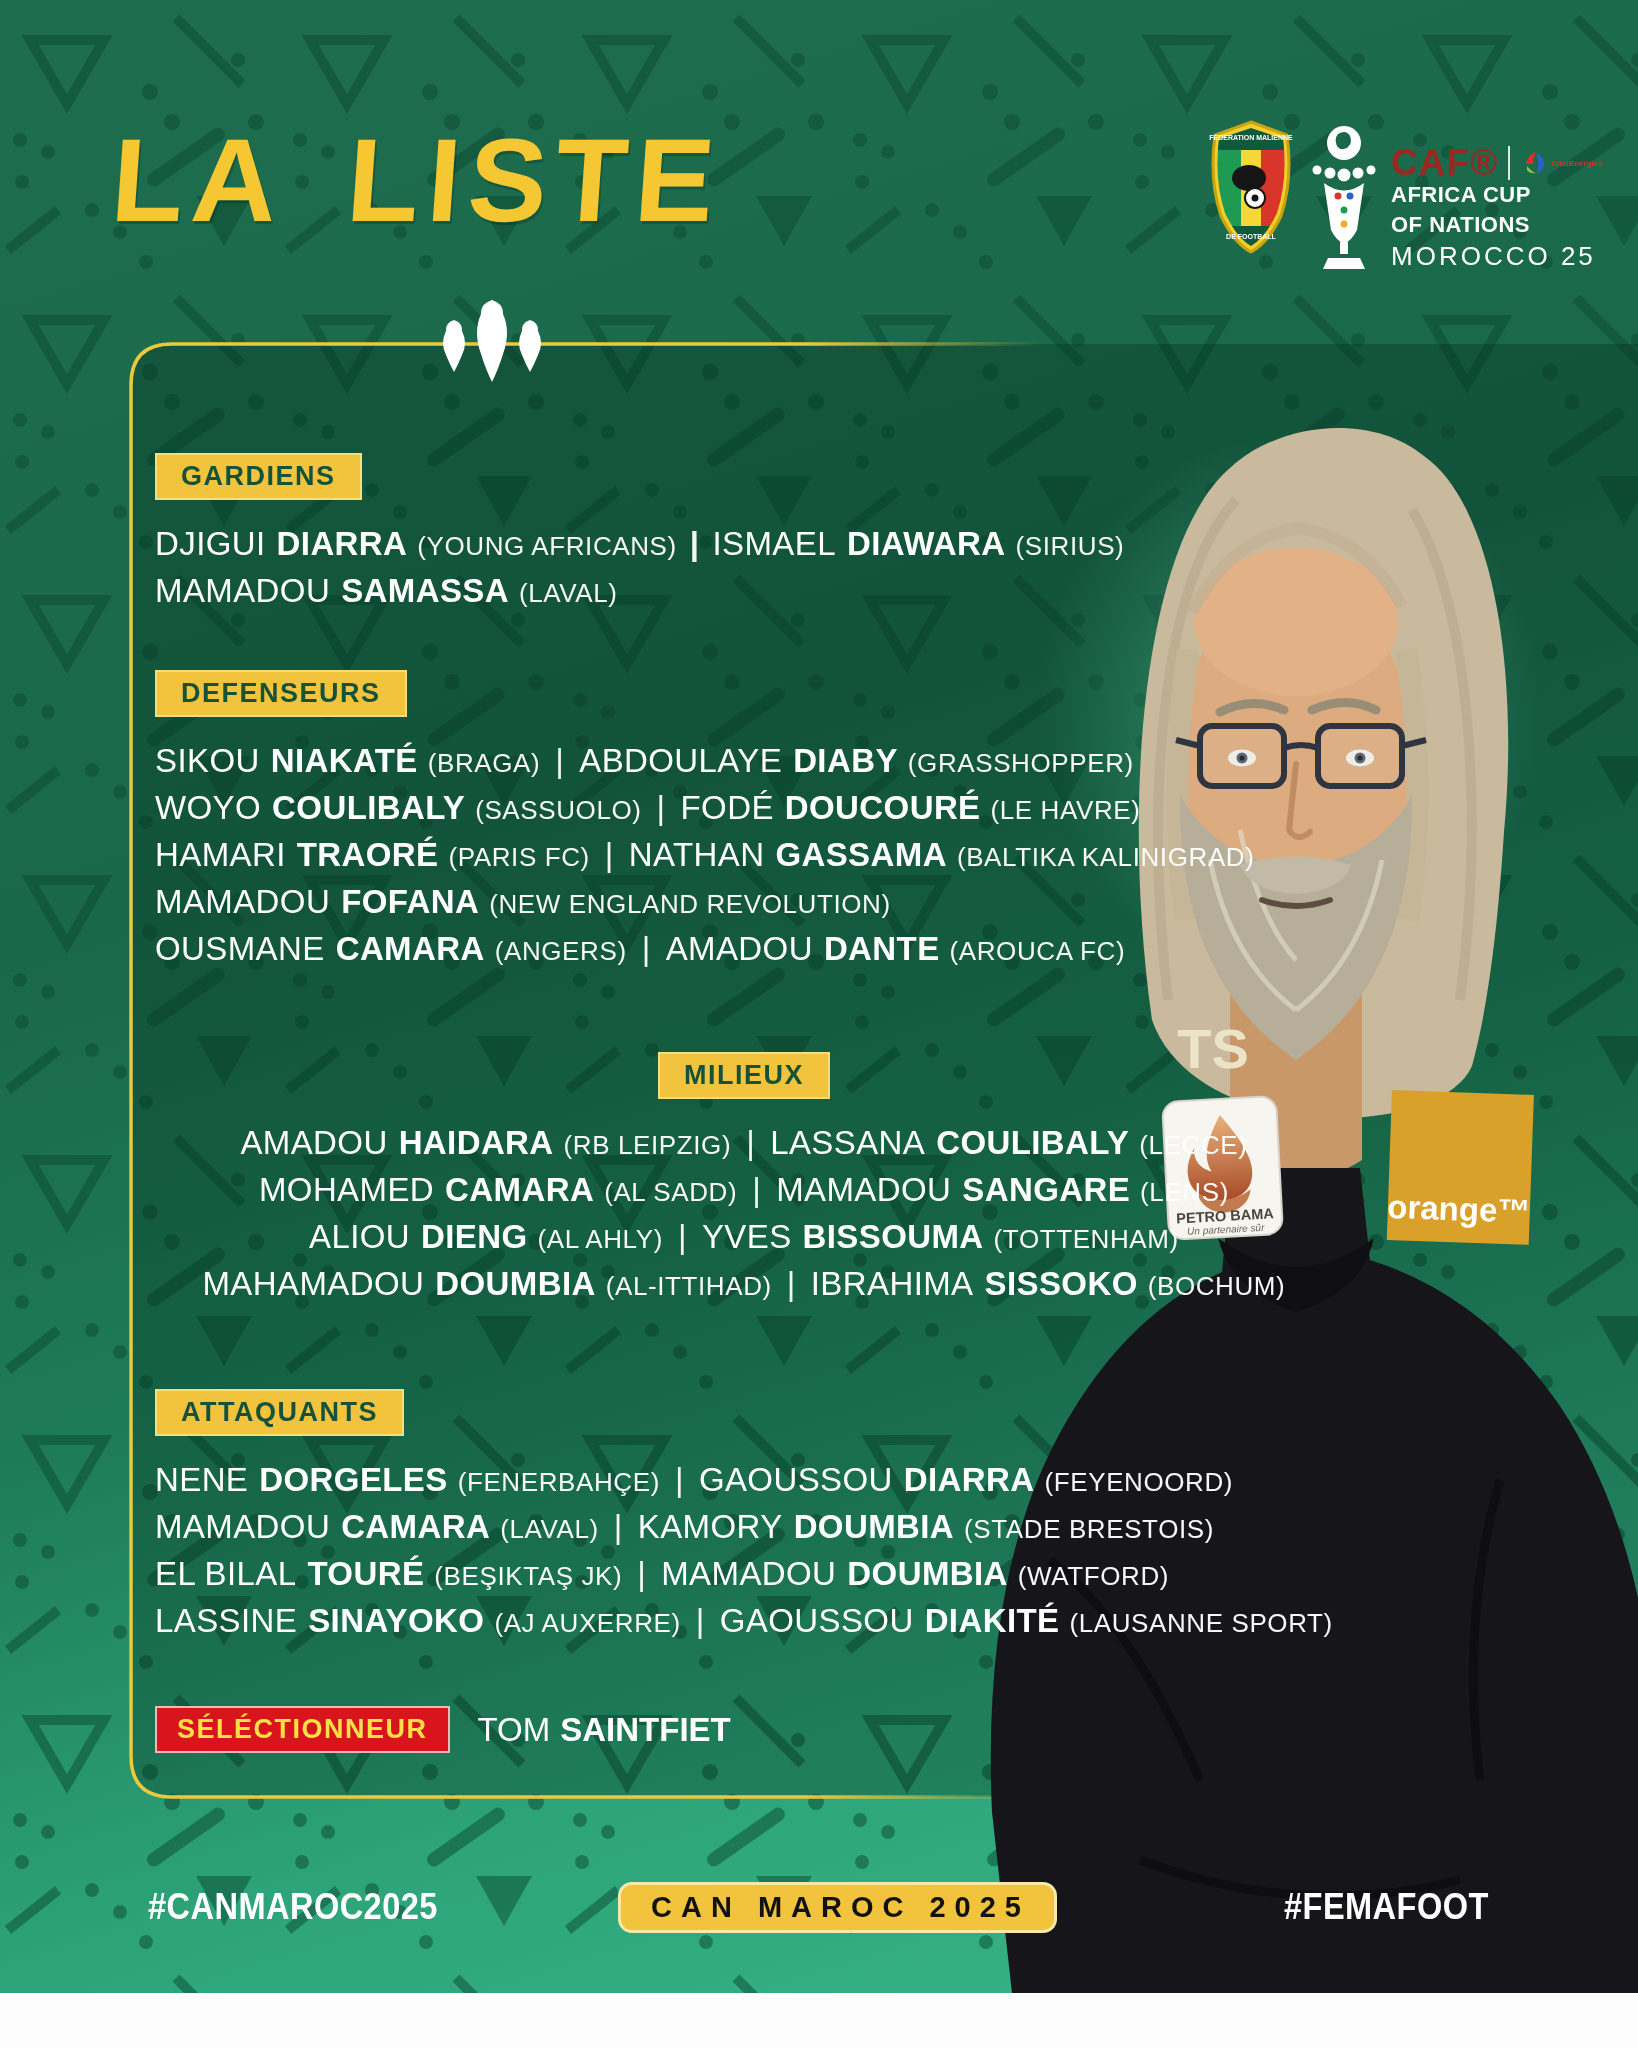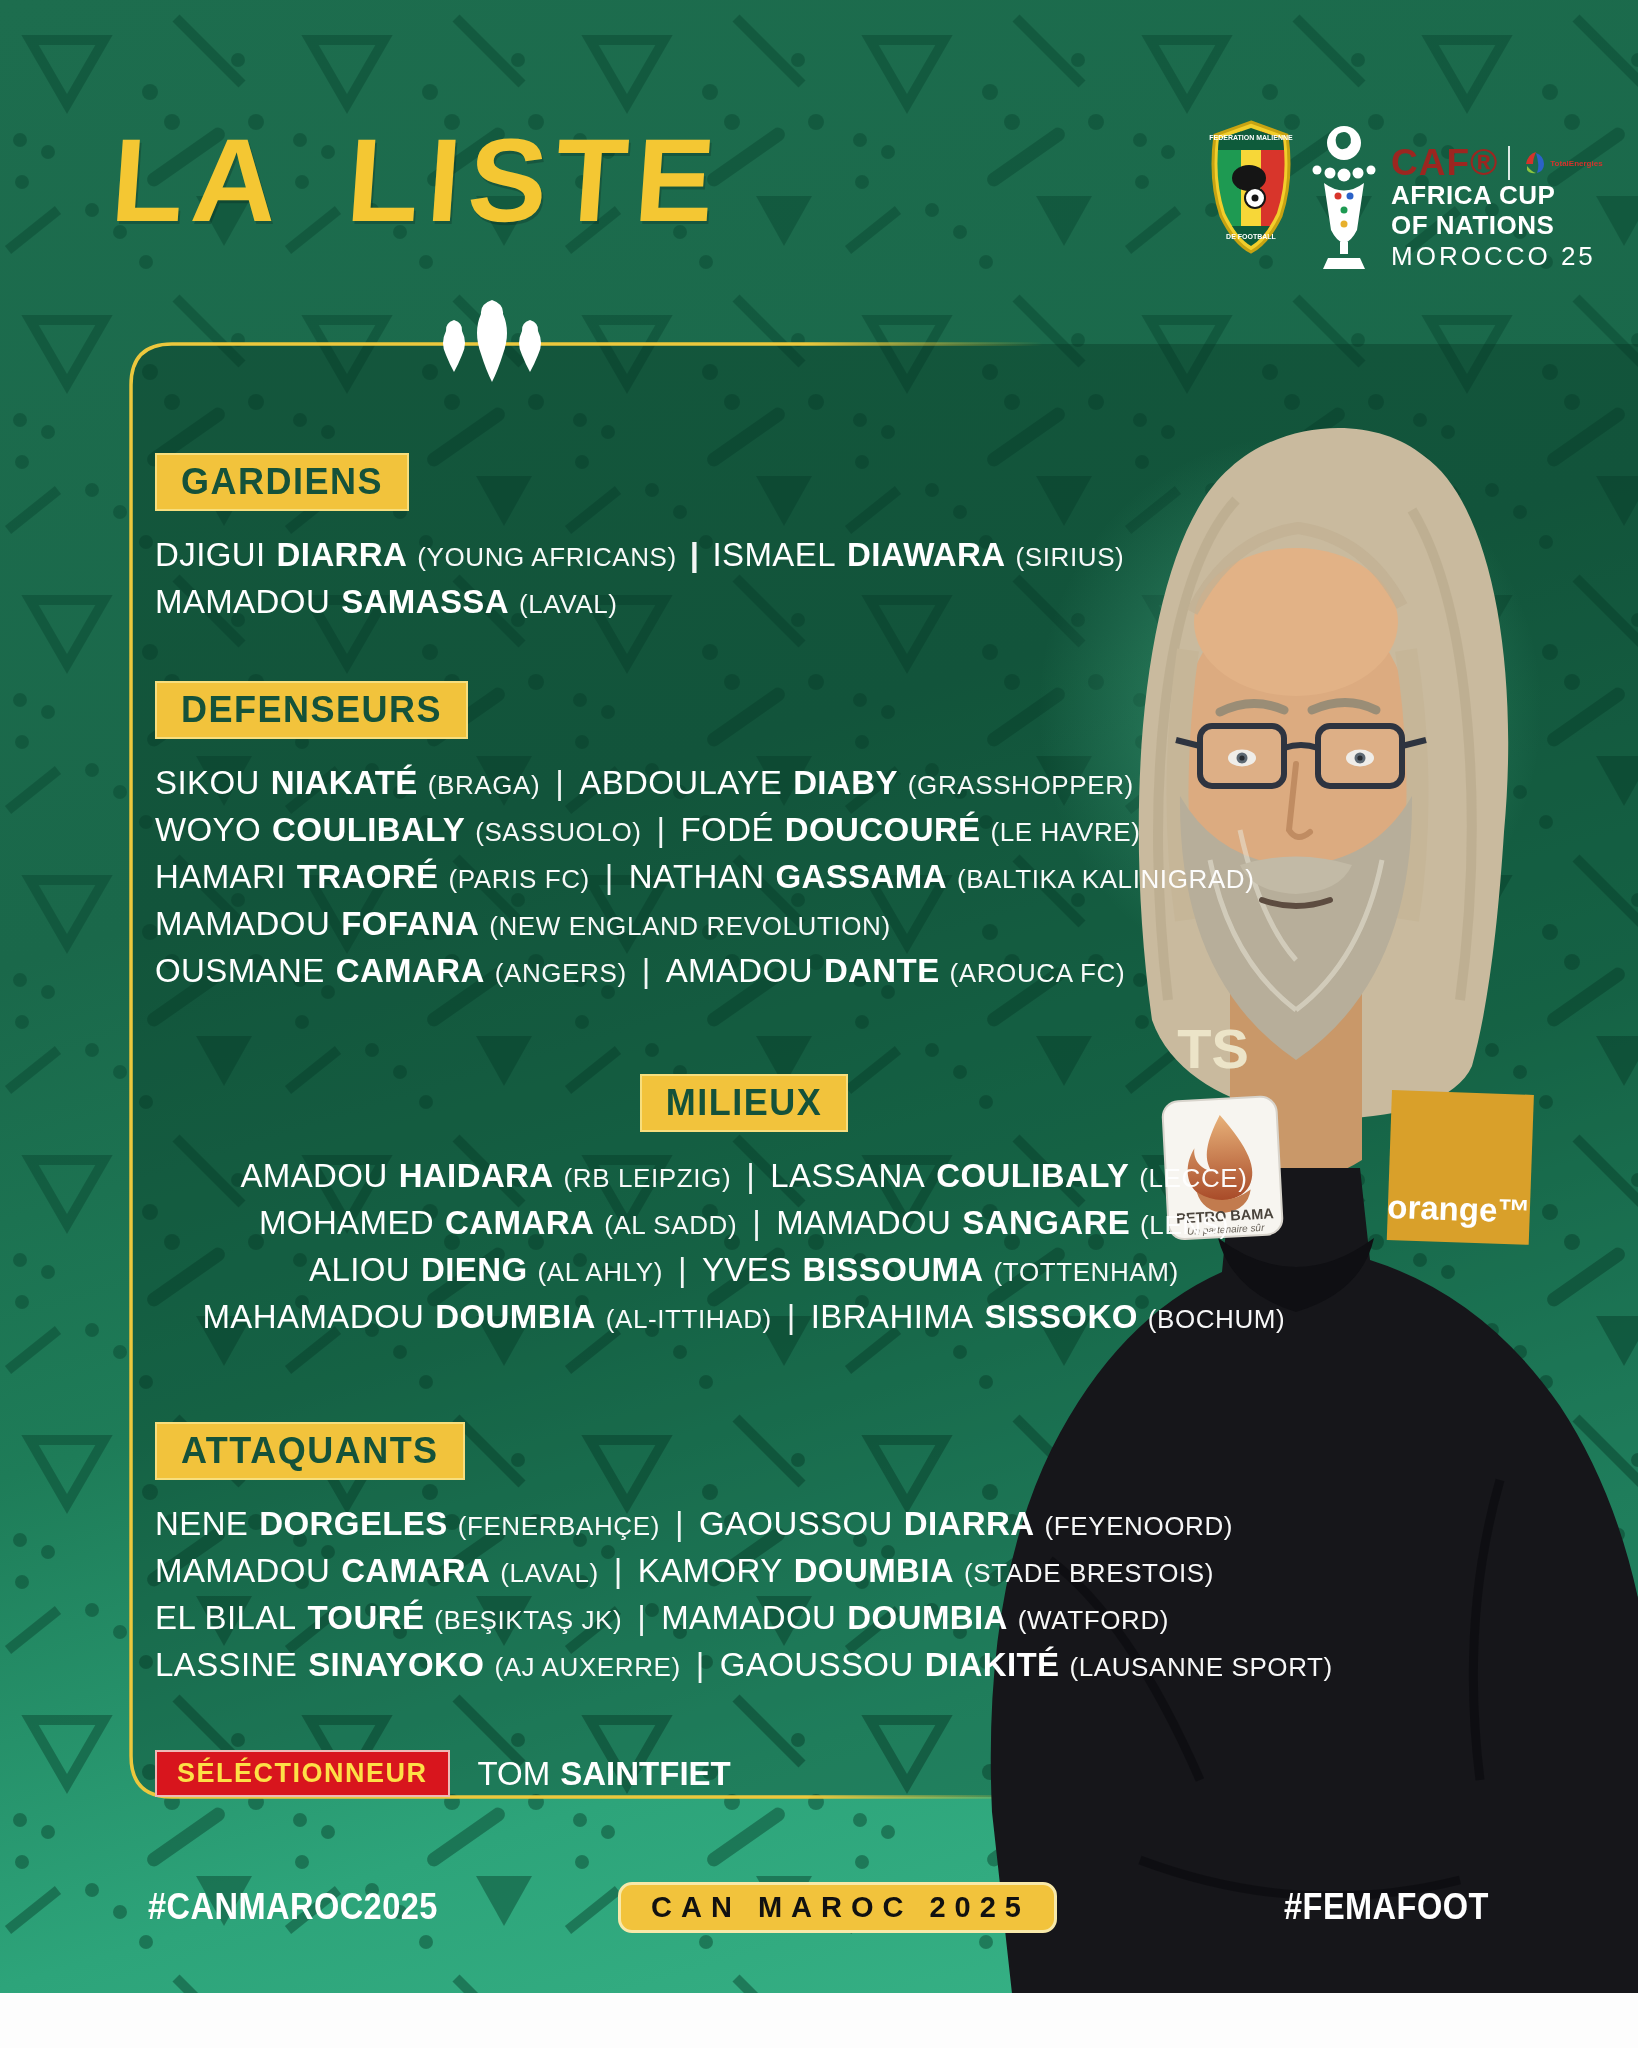--- a/index.html
+++ b/index.html
@@ -20,26 +20,26 @@
   
   .title{left:112px;top:112px;z-index:6;color:#F4C733;font-size:118px;font-weight:800;
     letter-spacing:8px;word-spacing:26px;transform:skewX(-4deg);text-shadow:2px 3px 0 rgba(0,0,0,.18);}
   .logos{left:1205px;top:118px;z-index:6;display:flex;align-items:flex-start;gap:14px;}
   .caf-block{margin-top:28px;width:215px;color:#fff;}
   .caf-row{display:flex;align-items:center;gap:10px;}
   .caf-word{color:#9c2620;font-size:37px;font-weight:800;letter-spacing:1px;line-height:34px;}
   .caf-div{width:2px;height:34px;background:rgba(255,255,255,.85);}
   .te-mini{display:flex;flex-direction:row;align-items:center;line-height:9px;}
   .te-name{font-size:8px;color:#d4332c;font-weight:700;}
-  .comp-line{font-size:26px;font-weight:800;line-height:30px;letter-spacing:.5px;}
+  .comp-line{font-size:22px;font-weight:800;line-height:30px;letter-spacing:.5px;}
   .comp-sub{font-size:26px;font-weight:400;letter-spacing:3px;line-height:32px;}
   
   .content{left:155px;top:453px;z-index:45;white-space:nowrap;}
   .sec-badge{display:inline-block;background:#F2C33C;color:#15523A;border:2px solid #F7DE7D;
-    font-weight:800;font-size:36px;letter-spacing:1.5px;padding:6px 24px;margin-bottom:20px;}
+    font-weight:800;font-size:27px;letter-spacing:1.5px;padding:6px 24px;margin-bottom:20px;}
   .rows{margin-bottom:0;}
   .prow{height:47px;line-height:47px;color:#fff;font-size:33px;letter-spacing:.4px;}
   .pfirst{font-weight:400;margin-right:11px;}
   .plast{font-weight:800;margin-right:10px;}
   .pclub{font-size:26px;font-weight:400;opacity:.97;letter-spacing:.6px;}
   .sep{margin:0 15px;font-weight:300;opacity:.95;}
   .sep-heavy{font-weight:800;margin:0 13px;}
   .sec{display:block;}
   .sec.defenseurs{margin-top:56px;}
   .sec.milieux{margin-top:80px;text-align:center;}

